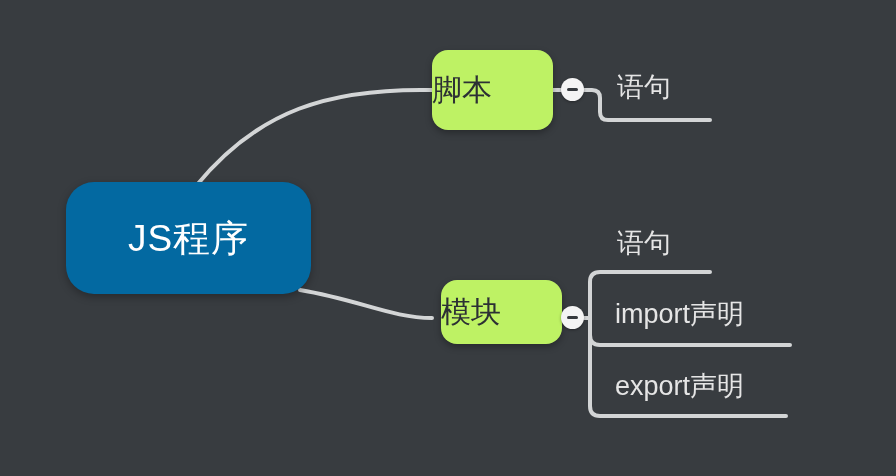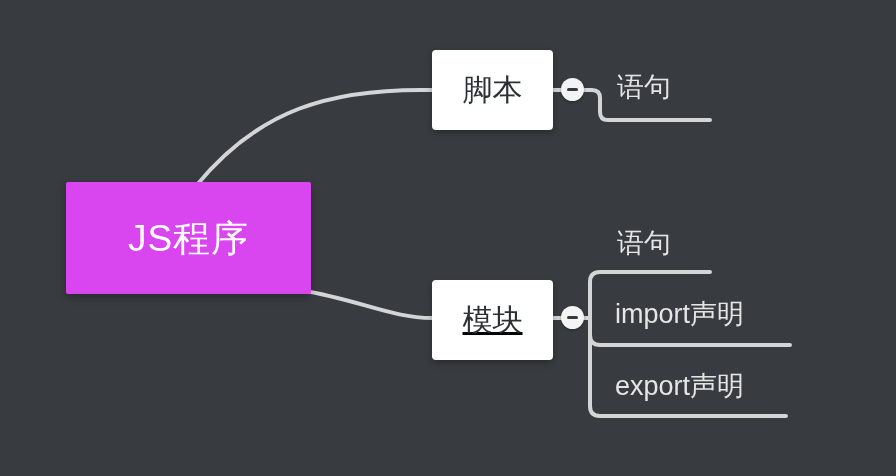--- a/index.html
+++ b/index.html
@@ -23,66 +23,65 @@
     height: 476px;
     pointer-events: none;
   }
   
   .root-node {
     position: absolute;
     left: 66px;
     top: 182px;
     width: 245px;
     height: 112px;
-    background: #d946ef;
-    border-radius: 2px;
+    background: #0369a1;
+    border-radius: 28px;
     box-shadow: 0 3px 8px rgba(0,0,0,0.30);
     display: flex;
     align-items: center;
     justify-content: center;
     box-sizing: border-box;
     z-index: 5;
   }
   .root-label {
     color: #ffffff;
     font-size: 37px;
     letter-spacing: 1px;
     line-height: 1;
     white-space: nowrap;
   }
   
   .branch-node {
     position: absolute;
-    background: #ffffff;
-    border-radius: 4px;
+    background: #bef264;
+    border-radius: 16px;
     box-shadow: 0 3px 7px rgba(0,0,0,0.30);
     display: flex;
     align-items: center;
-    justify-content: center;
+    justify-content: flex-start;
     box-sizing: border-box;
     z-index: 5;
   }
   .branch-label {
     color: #2c3034;
     font-size: 30px;
     line-height: 1;
     white-space: nowrap;
   }
   #node-script {
     left: 432px;
     top: 50px;
     width: 121px;
     height: 80px;
   }
   #node-module {
-    left: 432px;
+    left: 441px;
     top: 280px;
     width: 121px;
-    height: 80px;
-    text-decoration: underline;
+    height: 64px;
   }
   
   .toggle {
     position: absolute;
     width: 23px;
     height: 23px;
     border-radius: 50%;
     background: #f4f4f4;
     box-shadow: 0 1px 3px rgba(0,0,0,0.35);
     display: flex;

